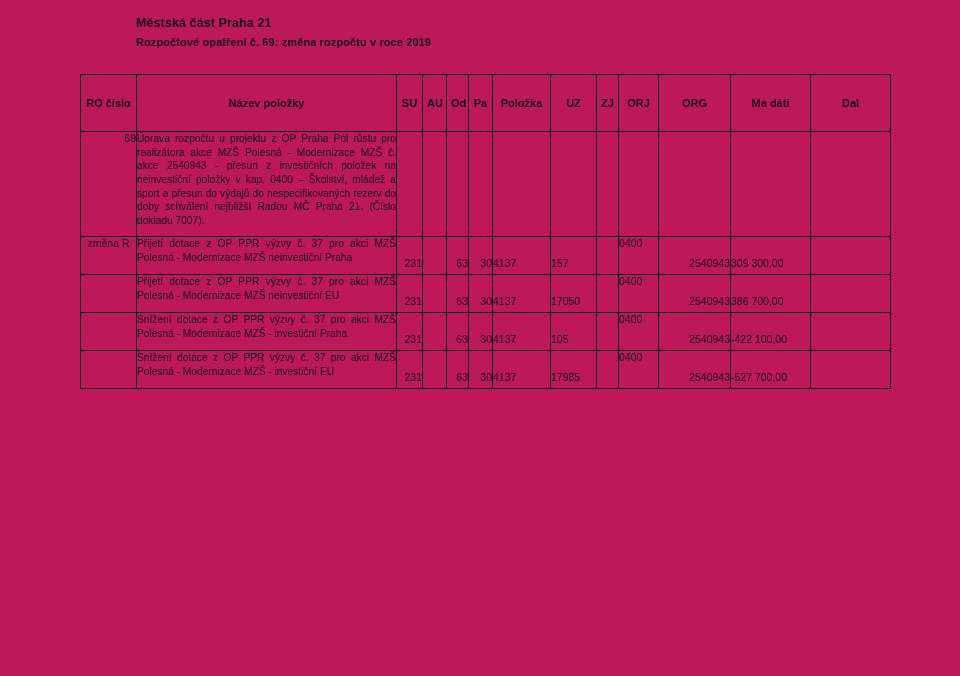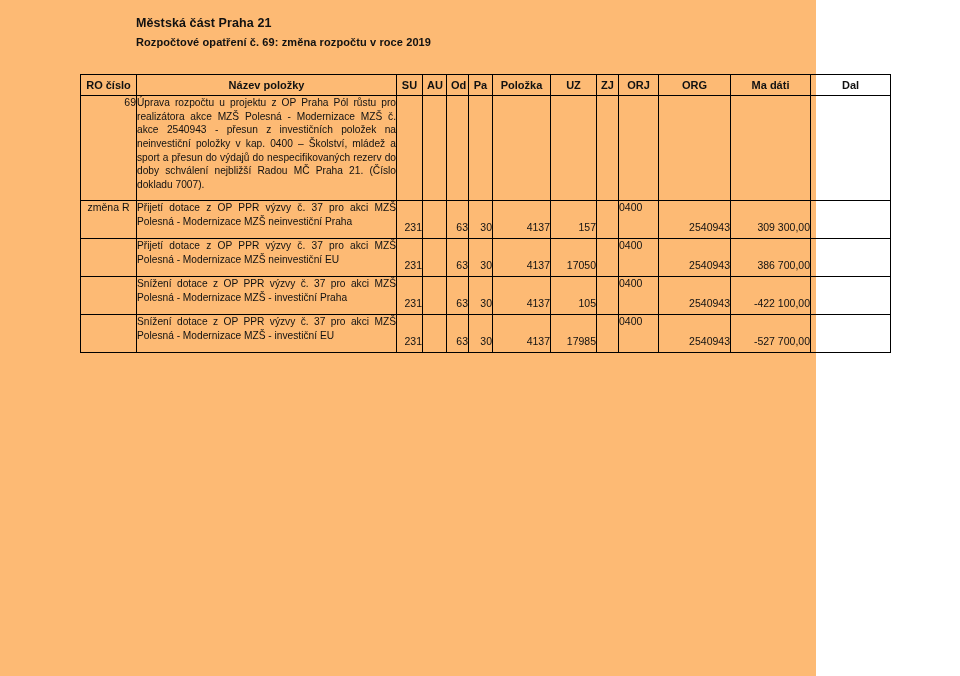--- a/index.html
+++ b/index.html
@@ -9,23 +9,23 @@
   body {
     width: 960px;
     height: 676px;
     background: #ffffff;
     font-family: "Liberation Sans", sans-serif;
     color: #111111;
     overflow: hidden;
   }
   .page {
     position: relative;
-    width: 816px;
+    width: 960px;
     height: 676px;
-    background: #fdba74;
+    background: #be185d;
   }
   .header {
     position: absolute;
     left: 136px;
     top: 16px;
     width: 700px;
   }
   .header .line1 {
     font-size: 12.5px;
     font-weight: bold;
@@ -49,21 +49,21 @@
   table.budget th, table.budget td {
     border: 1px solid #000;
     padding: 0;
     vertical-align: top;
     font-weight: normal;
   }
   table.budget thead th {
     height: 20px;
     font-size: 11px;
     font-weight: bold;
-    padding: 0 4px;
+    padding: 18px 4px;
     vertical-align: middle;
     text-align: center;
     white-space: nowrap;
   }
   th.th-left, td.c-left {
     text-align: left;
   }
   thead th.th-ro { text-align: left; padding-left: 4px; }
   thead th.th-nazev { text-align: left; padding-left: 4px; }
 
@@ -90,21 +90,21 @@
     text-align: justify;
     text-align-last: left;
     font-weight: bold;
     font-size: 10.2px;
     line-height: 1.34;
   }
   td.desc.normal {
     font-weight: normal;
   }
   td.num {
-    text-align: right;
+    text-align: left;
     padding-right: 4px;
     font-size: 10.5px;
   }
   td.numc {
     text-align: right;
     font-size: 10.5px;
   }
   td.ro-num {
     text-align: right;
     padding-right: 4px;

